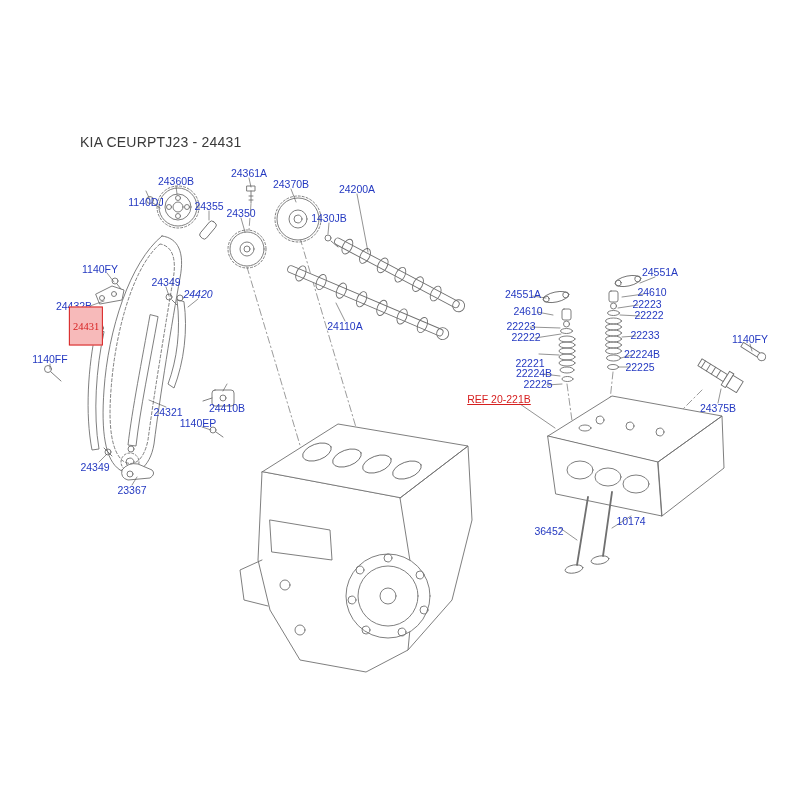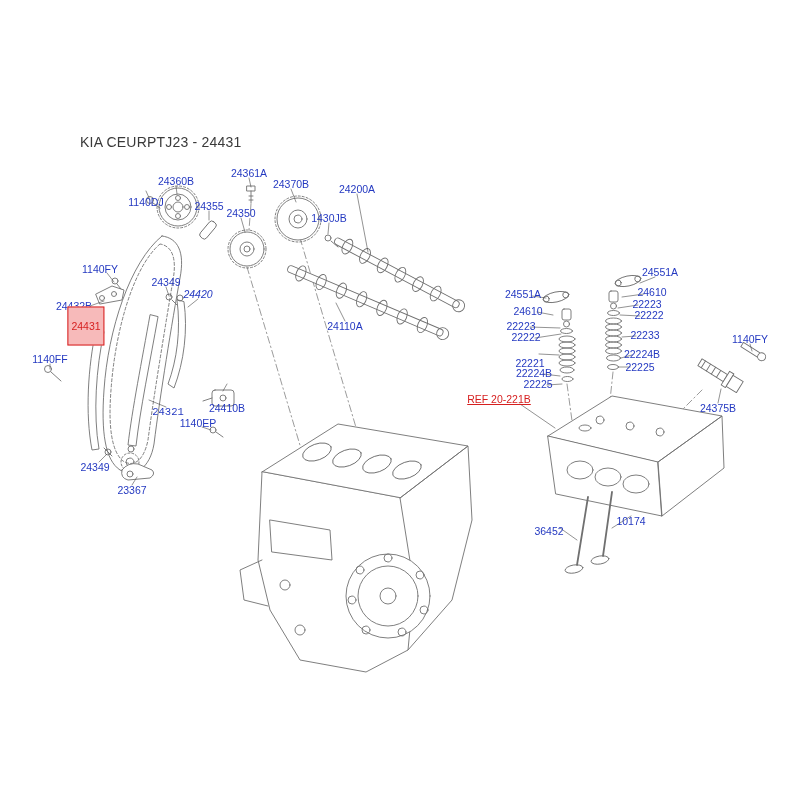--- a/index.html
+++ b/index.html
@@ -18,21 +18,21 @@
   svg.art{position:absolute;left:0;top:0;}
   .art path,.art circle,.art ellipse,.art rect,.art line{stroke:var(--line-art);fill:none;stroke-width:0.9;stroke-linecap:round;stroke-linejoin:round;}
   .art .w{fill:#ffffff;}
   .art .leader{stroke:var(--leader-line);stroke-width:0.6;}
   .art .axis{stroke-dasharray:7 3 1.5 3;stroke-width:0.7;}
   .art .teeth{stroke-dasharray:2 2;}
   .art .links{stroke-dasharray:3 2.2;}
   .art .thick{stroke-width:1.8;}
   .labels{position:absolute;left:0;top:0;width:800px;height:800px;pointer-events:none;}
   .label{position:absolute;transform:translate(-50%,-50%);font-size:10.5px;line-height:12px;color:var(--part-label);white-space:nowrap;cursor:pointer;pointer-events:auto;}
-  .label.highlight{color:var(--highlight-text);background:var(--highlight-bg);border:1px solid var(--highlight-border);padding:12px 3px;line-height:13px;}
+  .label.highlight{color:var(--highlight-text);background:var(--highlight-bg);border:1px solid var(--highlight-border);padding:12px 3px;line-height:13px;font-family:Liberation Serif, serif;}
   .label.ref{color:var(--ref-label);text-decoration:underline;}
 </style>
 </head>
 <body>
 
 <div class="page">
 
   <div class="header">KIA CEURPTJ23 - 24431</div>
 
   <svg class="art" width="800" height="800" viewBox="0 0 800 800">
@@ -318,21 +318,21 @@
       <div class="label part" style="left: 241px; top: 213px;">24350</div>
       <div class="label part" style="left: 329px; top: 218px;">1430JB</div>
       <div class="label part" style="left: 100px; top: 269px;">1140FY</div>
       <div class="label part" style="left: 166px; top: 282px;">24349</div>
       <div class="label part" style="left: 198px; top: 294px; font-style: italic;">24420</div>
       <div class="label part" style="left: 74px; top: 306px;">24432B</div>
       <div class="label highlight" style="left: 86px; top: 326px;">24431</div>
       <div class="label part" style="left: 345px; top: 326px;">24110A</div>
       <div class="label part" style="left: 50px; top: 359px;">1140FF</div>
       <div class="label part" style="left: 227px; top: 379px; margin-top: 29px;">24410B</div>
-      <div class="label part" style="left: 168px; top: 412px; font-family: Liberation Mono, monospace;">24321</div>
+      <div class="label part" style="left: 168px; top: 412px;">24321</div>
       <div class="label part" style="left: 198px; top: 423px;">1140EP</div>
       <div class="label part" style="left: 95px; top: 467px;">24349</div>
       <div class="label part" style="left: 132px; top: 490px;">23367</div>
       <div class="label part" style="left: 660px; top: 272px;">24551A</div>
       <div class="label part" style="left: 652px; top: 292px;">24610</div>
       <div class="label part" style="left: 647px; top: 304px;">22223</div>
       <div class="label part" style="left: 649px; top: 315px;">22222</div>
       <div class="label part" style="left: 645px; top: 335px;">22233</div>
       <div class="label part" style="left: 642px; top: 354px;">22224B</div>
       <div class="label part" style="left: 640px; top: 367px;">22225</div>

